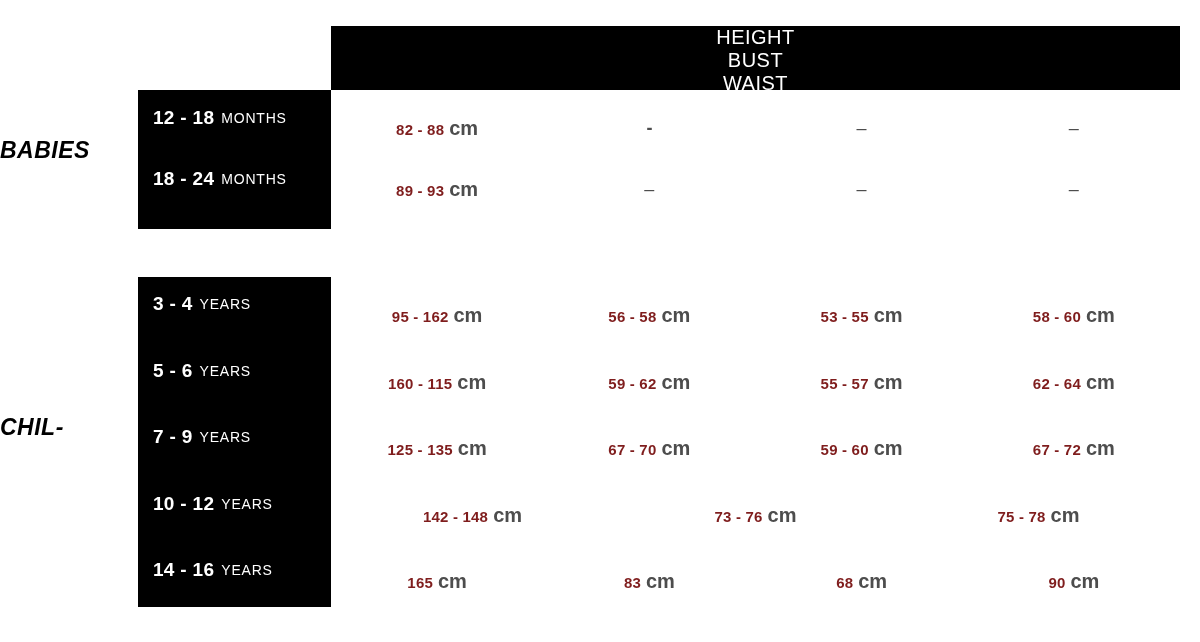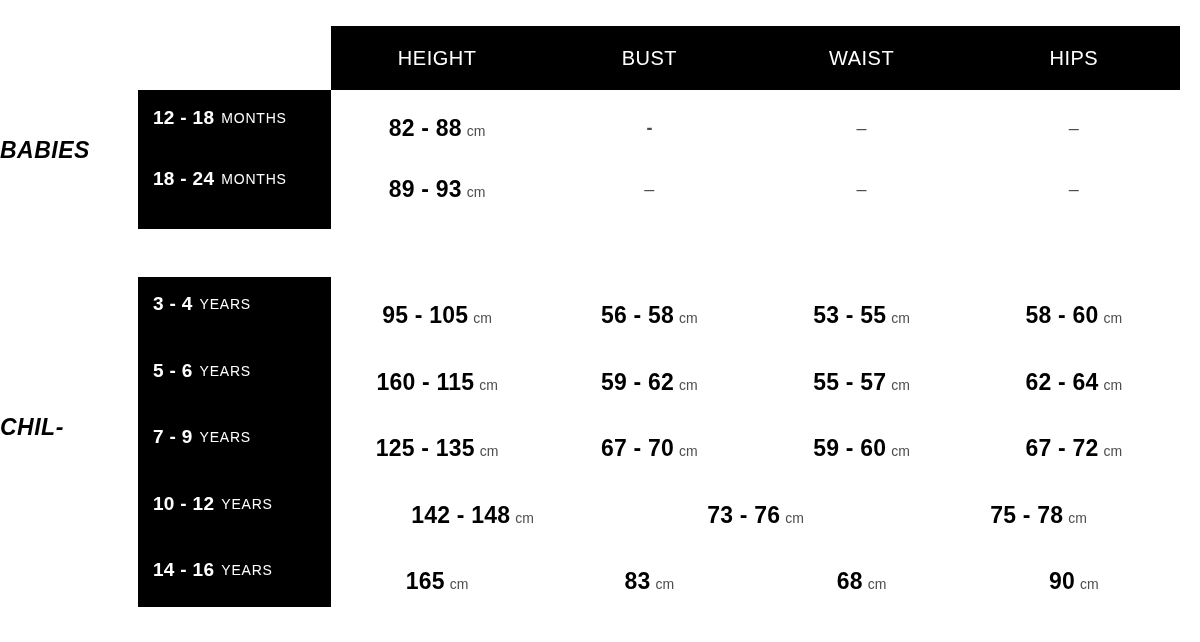--- a/index.html
+++ b/index.html
@@ -25,20 +25,21 @@
   
   .header-bar {
     position: absolute;
     left: 331px;
     top: 26px;
     width: 849px;
     height: 64px;
     background: #000000;
     display: flex;
     align-items: center;
+    flex-direction: column;
   }
   .header-cell {
     flex: 1 1 0;
     text-align: center;
     color: #ffffff;
     font-size: 20px;
     letter-spacing: 0.5px;
     font-weight: 400;
   }
 
@@ -106,28 +107,28 @@
     height: 36px;
     display: flex;
     align-items: center;
   }
   .meas-cell {
     flex: 1 1 0;
     text-align: center;
     white-space: nowrap;
   }
   .meas-val {
-    font-size: 23px;
-    font-weight: bold;
-    color: #000000;
+    font-size: 15px;
+    font-weight: bold;
+    color: #7f1d1d;
     letter-spacing: 0.2px;
   }
   .meas-unit {
-    font-size: 14px;
-    font-weight: normal;
+    font-size: 20px;
+    font-weight: bold;
     color: #4d4d4d;
     margin-left: 5px;
   }
   .meas-dash {
     font-size: 18px;
     color: #4d4d4d;
     font-weight: bold;
   }
   .meas-dash.light { font-weight: normal; }
 </style>
@@ -188,21 +189,21 @@
       <span class="meas-dash light">–</span>
     </div>
   </div>
 
   <div class="age-row" style="top:286px">
     <span class="age-num">3 - 4</span>
     <span class="age-unit">YEARS</span>
   </div>
   <div class="meas-row" style="top:297px">
     <div class="meas-cell">
-      <span class="meas-val">95 - 105</span><span class="meas-unit">cm</span>
+      <span class="meas-val">95 - 162</span><span class="meas-unit">cm</span>
     </div>
     <div class="meas-cell">
       <span class="meas-val">56 - 58</span><span class="meas-unit">cm</span>
     </div>
     <div class="meas-cell">
       <span class="meas-val">53 - 55</span><span class="meas-unit">cm</span>
     </div>
     <div class="meas-cell">
       <span class="meas-val">58 - 60</span><span class="meas-unit">cm</span>
     </div>

